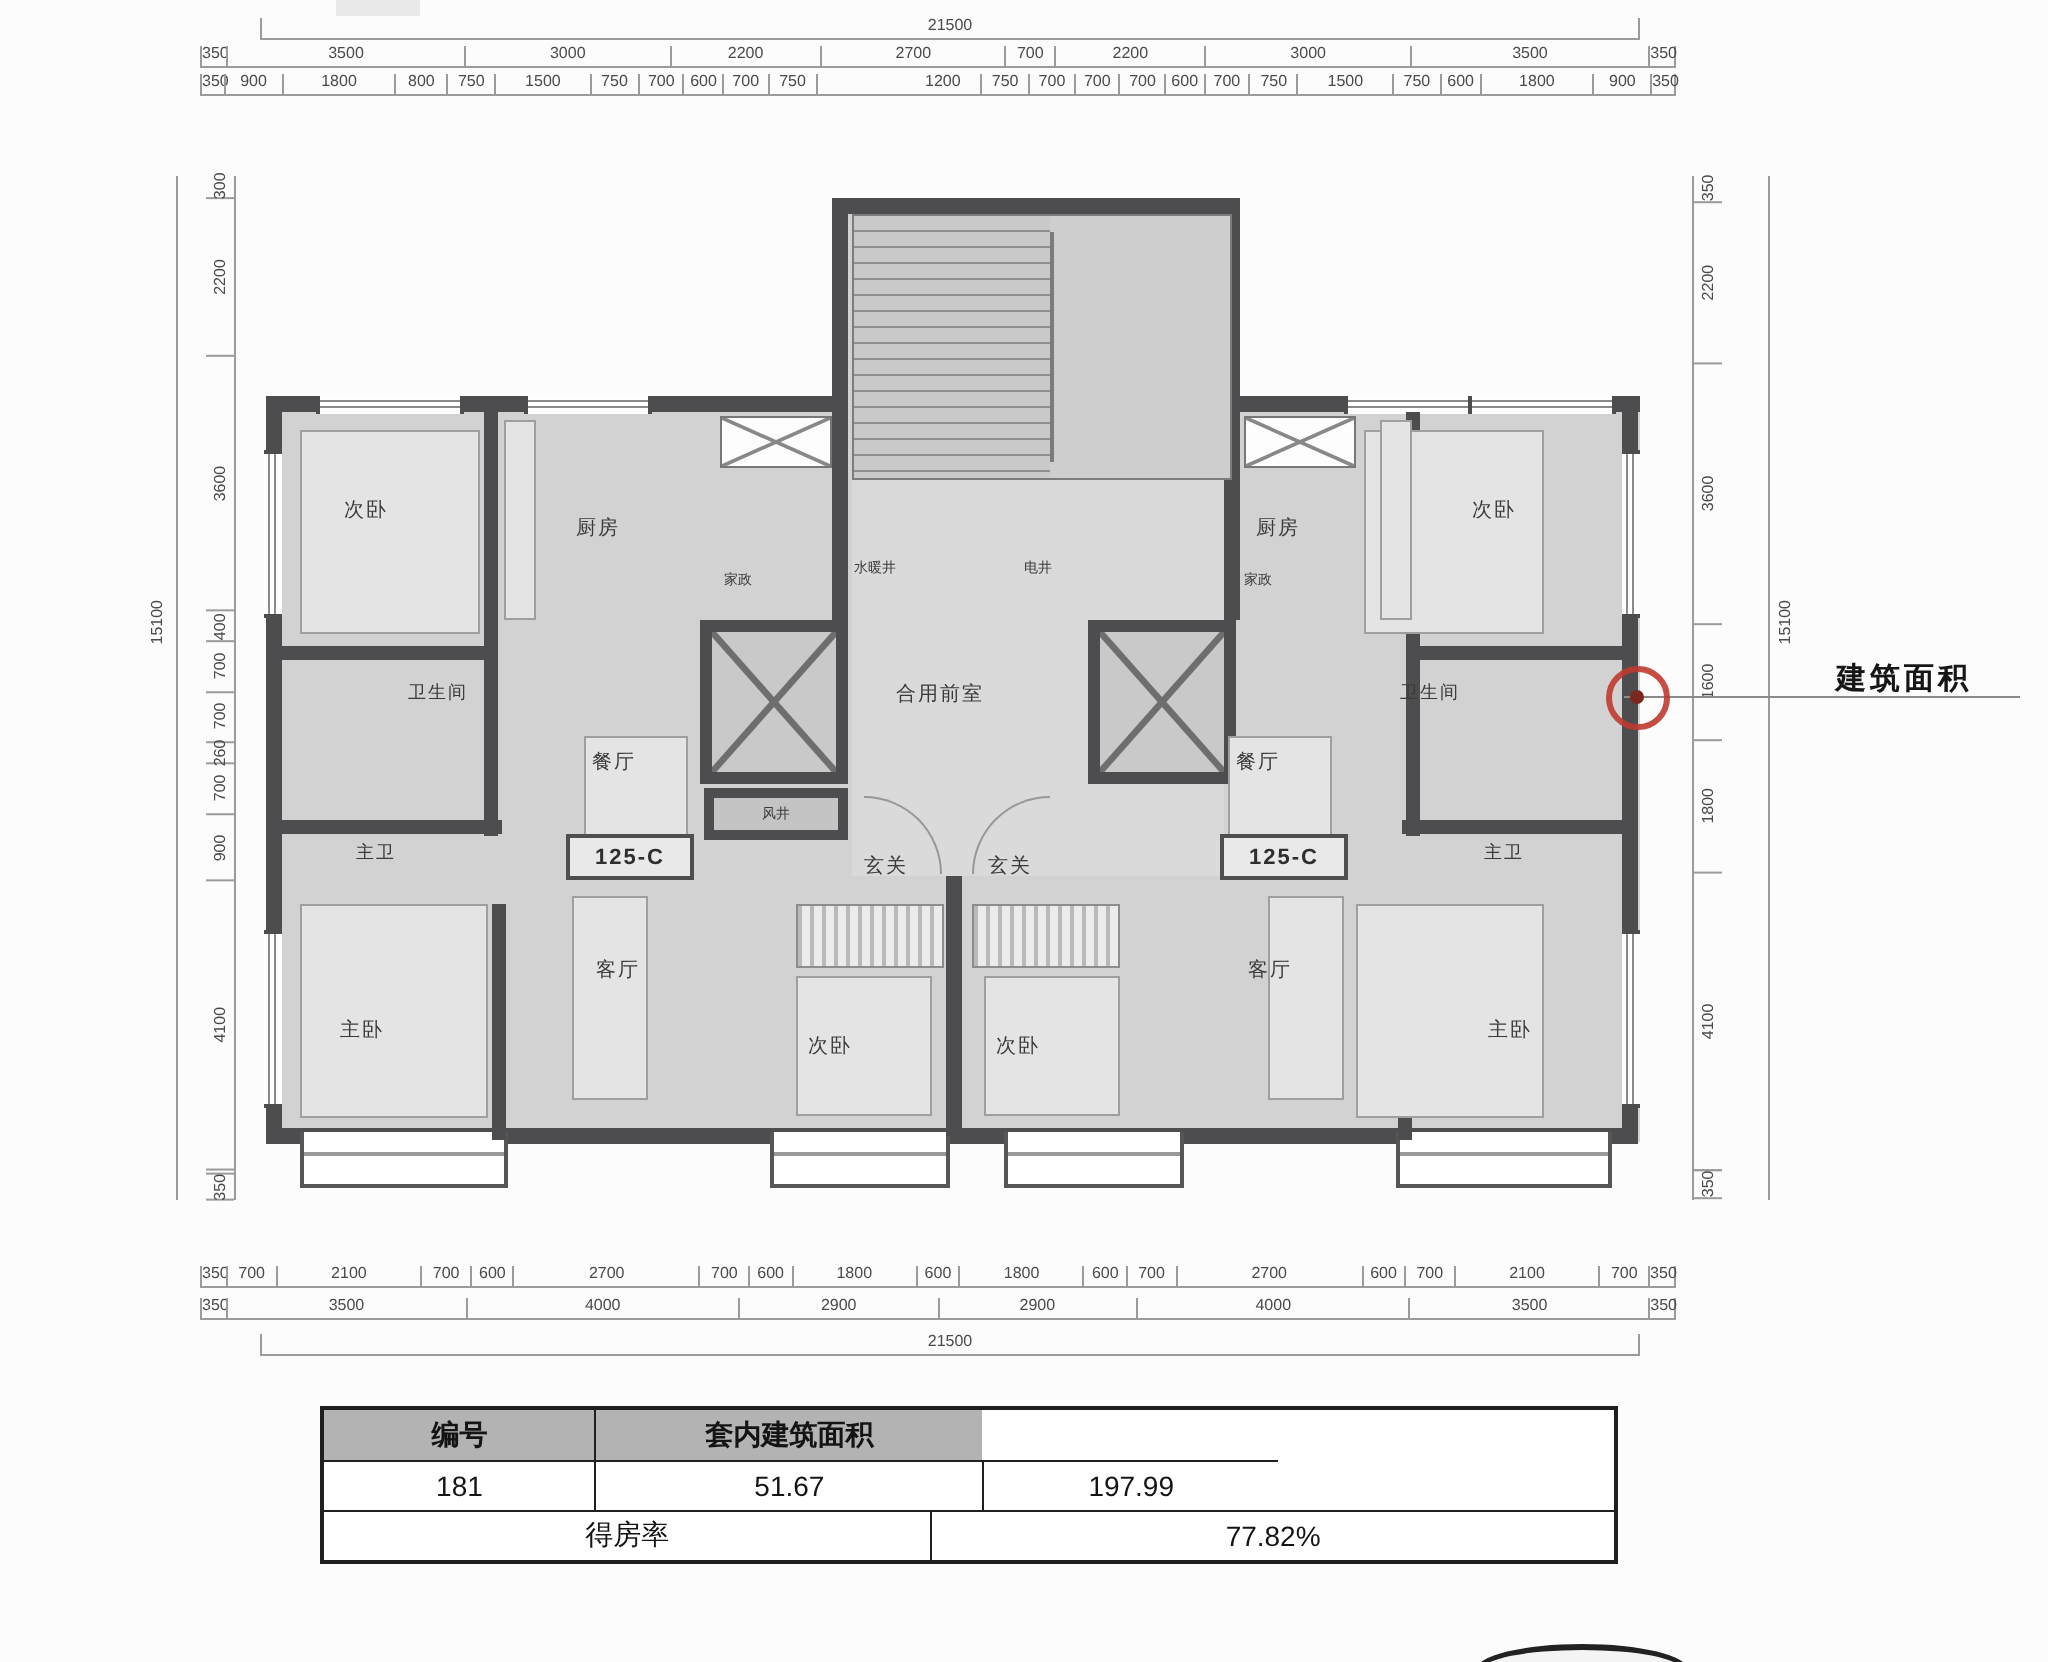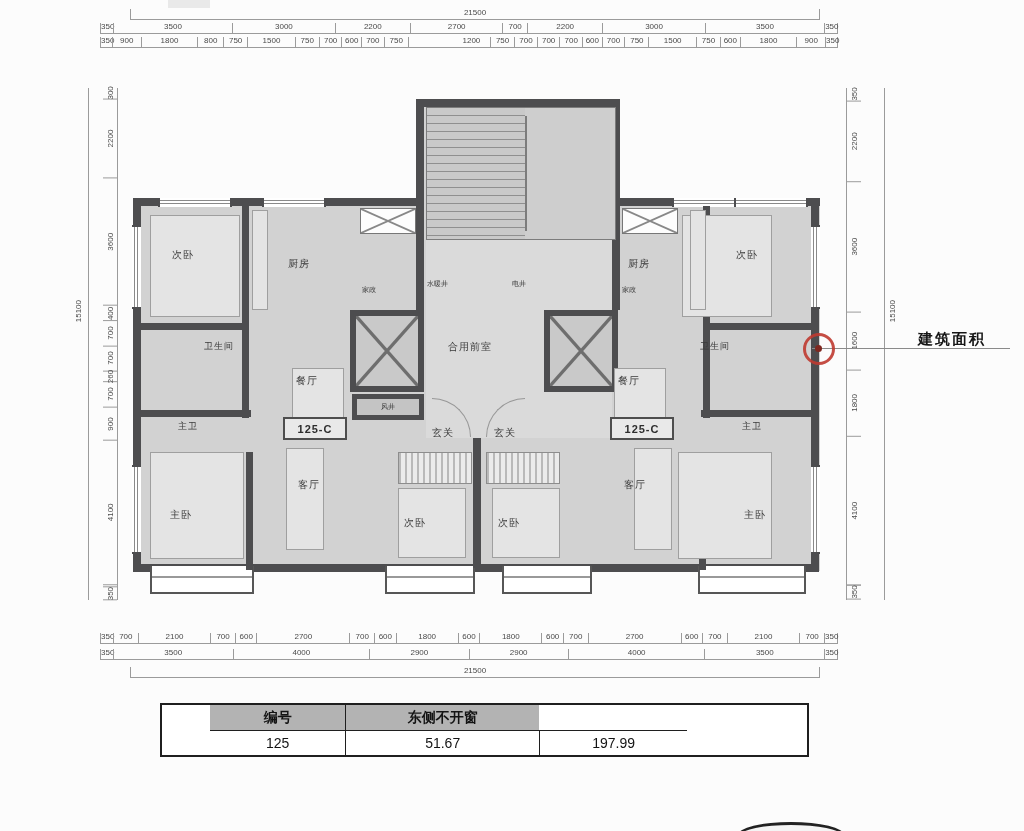--- a/index.html
+++ b/index.html
@@ -62,21 +62,21 @@
   .red-dot{position:absolute;width:7px;height:7px;background:#7e271f;border-radius:50%;}
   .ann-line{position:absolute;height:1px;background:#8a8a8a;}
   .ann-text{position:absolute;font-size:15px;font-weight:bold;color:#161616;letter-spacing:2px;white-space:nowrap;}
 
   
   .spec-table{position:absolute;left:160px;top:703px;width:645px;border:2.5px solid #1f1f1f;
               font-size:14px;color:#141414;background:#fff;}
   .spec-row{display:flex;}
   .spec-cell{box-sizing:border-box;border-left:1.5px solid #1f1f1f;border-top:1.5px solid #1f1f1f;
              height:25px;display:flex;align-items:center;justify-content:center;}
-  .spec-row .spec-cell:first-child{border-left:none;margin-left:48px;}
+  .spec-row .spec-cell:first-child{border-left:none;}
   .spec-row.hdr .spec-cell{border-top:none;background:#b3b3b3;font-weight:bold;}
   .w1{width:21%;} .w2{width:26%;} .w3{width:30%;} .w4{width:23%;}
   .wA{width:47%;} .wB{width:53%;}
 
   .logo-sliver{position:absolute;border:3px solid #222;border-radius:50%;background:#f4f4f4;}
   .artifact{position:absolute;background:#d9d9d9;opacity:.55;}
 </style>
 </head>
 <body>
 
@@ -313,24 +313,28 @@
   <div class="unit-box" style="left:610px;top:417px;width:60px;height:19px;">125-C</div>
 
   <div class="ann-line" style="left:812px;top:348px;width:198px;"></div>
   <div class="red-circle" style="left:803px;top:333px;"></div>
   <div class="red-dot" style="left:815px;top:345px;"></div>
   <span class="ann-text" style="left:918px;top:330px;">建筑面积</span>
 
   <div class="spec-table">
     <div class="spec-row hdr">
       <div class="spec-cell w1">编号</div>
-      <div class="spec-cell w3">东侧不开窗</div>
+      <div class="spec-cell w3">套内建筑面积</div>
     </div>
     <div class="spec-row">
-      <div class="spec-cell w1">125</div>
+      <div class="spec-cell w1">181</div>
       <div class="spec-cell w3">51.67</div>
       <div class="spec-cell w4">197.99</div>
     </div>
+    <div class="spec-row">
+      <div class="spec-cell wA">得房率</div>
+      <div class="spec-cell wB">77.82%</div>
+    </div>
   </div>
 
   <div class="logo-sliver" style="left:738px;top:822px;width:100px;height:20px;"></div>
 
 </div>
 
 </body></html>

